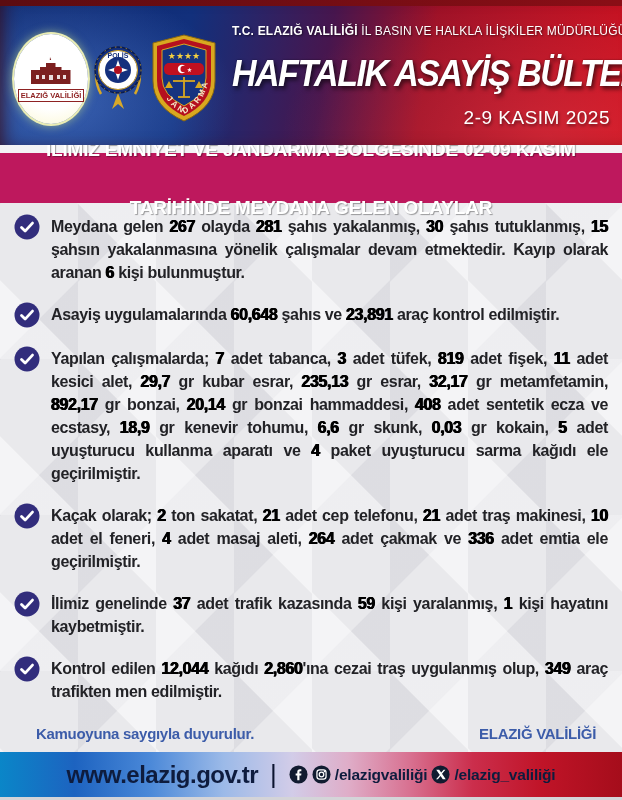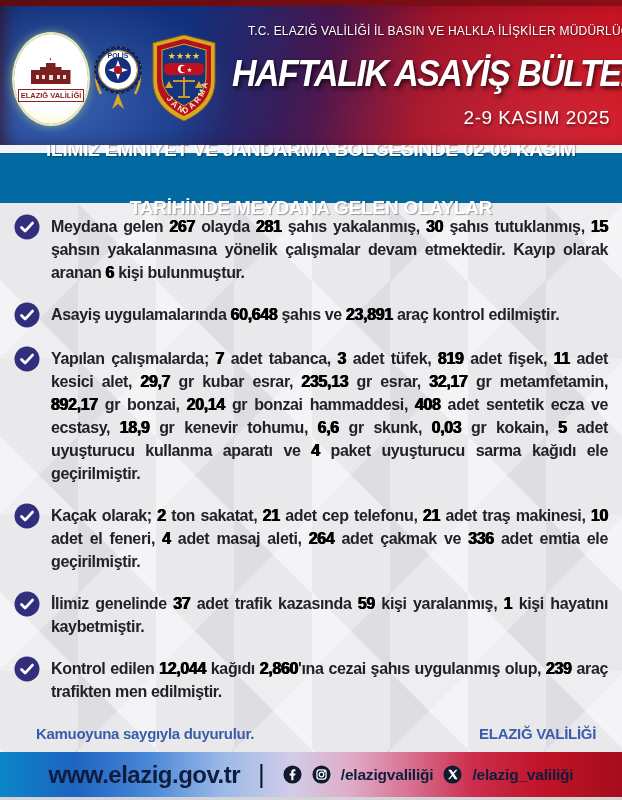--- a/index.html
+++ b/index.html
@@ -41,36 +41,36 @@
   
   .logo-polis { position:absolute; left:81px; top:6px; width:50px; height:84px; }
   
   .logo-jandarma { position:absolute; left:136px; top:3px; width:72px; height:90px; }
 
   .header-text {
     position:absolute; left:232px; right:8px; top:24px; text-align:center; color:#fff;
   }
   .agency-line { font-size:12px; letter-spacing:.2px; white-space:nowrap;
     text-shadow:1px 1px 2px rgba(0,0,0,.55); }
-  .agency-line .bold { font-weight:400;margin-left:16px; }
+  .agency-line .bold { font-weight:700; }
   .bulletin-title {
     margin-top:16px; font-size:34px; font-weight:700; font-style:italic;
     letter-spacing:-1.5px; white-space:nowrap;
     text-shadow:2px 3px 4px rgba(0,0,0,.6), 0 0 2px rgba(0,0,0,.4);
     transform:scaleY(1.08); transform-origin:center;
   }
   .date-range {
     margin-top:14px; text-align:right; padding-right:4px;
     font-size:19px; letter-spacing:.5px; text-shadow:1px 2px 3px rgba(0,0,0,.45);
   }
 
   
   .gap { height:8px; background:#f3f3f5; }
   .banner {
-    height:50px; background:#0369a1; color:#fff; text-align:center;
+    height:50px; background:#be185d; color:#fff; text-align:center;
     display:flex; flex-direction:column; justify-content:center;
     font-weight:700; font-size:19px; line-height:23px; letter-spacing:-.2px;
     text-shadow:1px 1px 1px rgba(0,0,0,.35);
     gap:35px;
   }
 
   
   .content {
     height:549px; padding:12px 14px 4px 14px;
     display:flex; flex-direction:column;
@@ -95,21 +95,21 @@
     margin-top:auto; padding:0 12px 6px 22px;
     display:flex; justify-content:space-between; align-items:flex-end;
     color:#3c5ca9; font-weight:700; font-size:15px; letter-spacing:-.3px;gap:28px;
   }
 
   
   .footer {
     height:45px;
     background:linear-gradient(90deg,#0a86c8 0%,#1d63c0 12%,#4a88d8 24%,#9cbae8 36%,
       #d2cce8 47%,#dfadc8 56%,#d87090 66%,#cb2e4c 76%,#c01428 87%,#a50d1b 100%);
-    display:flex; align-items:center; justify-content:center; gap:10px;
+    display:flex; align-items:center; justify-content:center; gap:4px;
     color:#0e1c3e;
   }
   .site-url { font-size:24px; font-weight:700; letter-spacing:-.5px; margin-right:8px; }
   .sep { font-size:26px; font-weight:400; color:#0c1430; margin-right:8px; }
   .soc { width:19px; height:19px; flex:0 0 19px; }
   .handle { font-size:15.5px; font-weight:700; letter-spacing:-.2px; }
   .bottom-strip { height:3px; background:#d4d4d8; }
 </style>
 </head>
 <body>
@@ -223,21 +223,21 @@
       <path d="M7.5 13.5l3.6 3.6 7.4-8" stroke="#fff" stroke-width="2.8" fill="none" stroke-linecap="round" stroke-linejoin="round"></path>
     </svg>
     <p class="bullet-text"><span class="txt">İlimiz genelinde </span><span class="num">37</span><span class="txt"> adet trafik kazasında </span><span class="num">59</span><span class="txt"> kişi yaralanmış, </span><span class="num">1</span><span class="txt"> kişi hayatını kaybetmiştir.</span></p>
   </div>
 
   <div class="bullet">
     <svg class="check" viewBox="0 0 26 26">
       <circle cx="13" cy="13" r="12.5" fill="#322d7c"></circle>
       <path d="M7.5 13.5l3.6 3.6 7.4-8" stroke="#fff" stroke-width="2.8" fill="none" stroke-linecap="round" stroke-linejoin="round"></path>
     </svg>
-    <p class="bullet-text"><span class="txt">Kontrol edilen </span><span class="num">12,044</span><span class="txt"> kağıdı </span><span class="num">2,860</span><span class="txt">'ına cezai şahıs uygulanmış olup, </span><span class="num">239</span><span class="txt"> araç trafikten men edilmiştir.</span></p>
+    <p class="bullet-text"><span class="txt">Kontrol edilen </span><span class="num">12,044</span><span class="txt"> kağıdı </span><span class="num">2,860</span><span class="txt">'ına cezai traş uygulanmış olup, </span><span class="num">349</span><span class="txt"> araç trafikten men edilmiştir.</span></p>
   </div>
 </div>
 
     <div class="signoff">
       <span>Kamuoyuna saygıyla duyurulur.</span>
       <span>ELAZIĞ VALİLİĞİ</span>
     </div>
   </div>
 
   <div class="footer">

